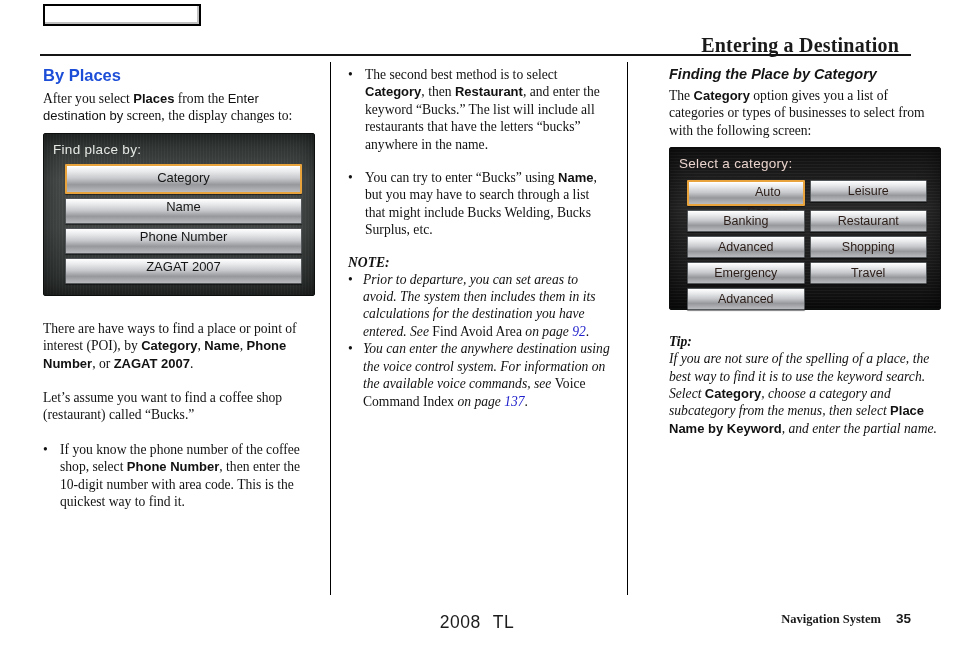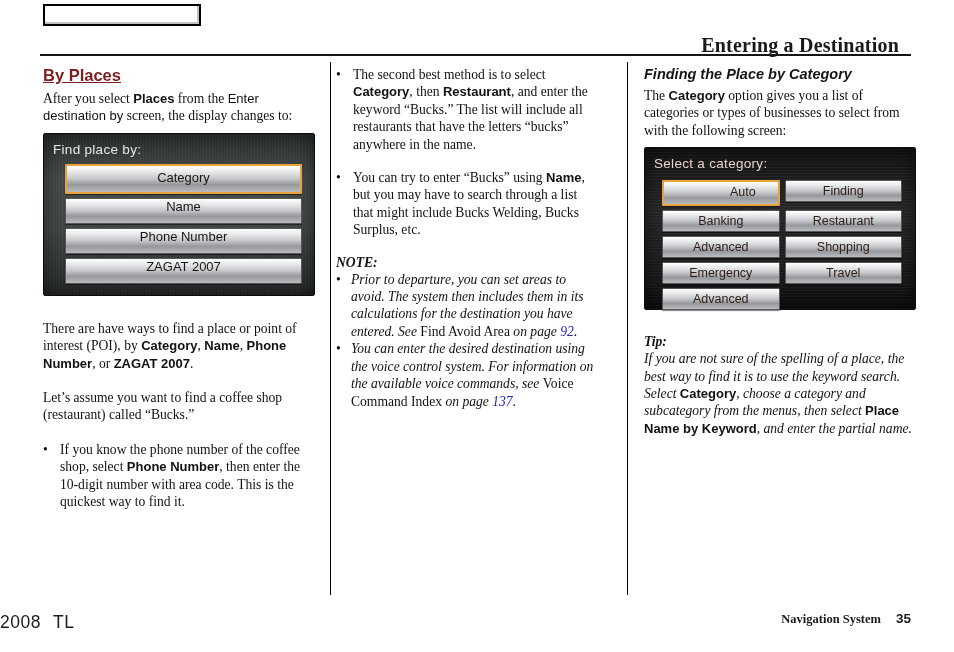--- a/index.html
+++ b/index.html
@@ -18,24 +18,24 @@
     position:absolute;right:43px;top:22px;margin:12px;
     font:bold 20px "Liberation Serif",serif;color:#1a1a1a;letter-spacing:.2px;
   }
   .header-rule{position:absolute;left:40px;top:54px;width:871px;height:2px;background:#151515;}
   .col-divider{position:absolute;top:62px;height:533px;width:1px;background:#000;}
   .d1{left:330px;} .d2{left:627px;}
 
   
   .col{position:absolute;top:66px;font-size:13.6px;line-height:17.4px;}
   .col1{left:43px;width:272px;}
-  .col2{left:336px;width:262px;}
-  .col3{left:644px;width:272px;}
+  .col2{left:348px;width:262px;}
+  .col3{left:669px;width:272px;}
 
-  h2.sec{font:bold 16.5px "Liberation Sans",sans-serif;margin:0 0 5px;color:#7f1d1d;text-decoration:underline;}
+  h2.sec{font:bold 16.5px "Liberation Sans",sans-serif;margin:0 0 5px;color:#1d4ed8;}
   h3.sub{font:bold italic 14.5px "Liberation Sans",sans-serif;margin:0 0 5px;color:#151515;}
   .col p{margin:0 0 17px;}
   p.tight{margin:0 0 8px;}
   h4.notehead{font:bold italic 13.6px "Liberation Serif",serif;margin:0;}
 
   
   .st-t{font-family:"Liberation Serif",serif;}
   .st-b{font-family:"Liberation Sans",sans-serif;font-weight:bold;font-size:13px;margin-top:32px;}
   .st-s{font-family:"Liberation Sans",sans-serif;font-size:13px;}
   .st-i{font-style:italic;}
@@ -80,21 +80,21 @@
     box-shadow:inset 0 1px 0 rgba(255,255,255,.9), 0 1px 1px rgba(0,0,0,.5);
   }
   .btn-stack .nav-btn.selected{border:2px solid var(--highlight,#e8a33d);height:26px;line-height:24px;}
 
   .btn-grid{margin:9px 13px 0 17px;display:grid;grid-template-columns:1fr 1fr;gap:4px 5px;}
   .btn-grid .nav-btn{height:20px;line-height:20px;font-size:12.5px;color:#2b1d18;}
   .btn-grid .nav-btn.selected{border:2px solid var(--highlight,#e8a33d);height:22px;line-height:20px;padding-left:44px;}
 
   
   .footer-model{
-    position:absolute;left:0;right:0;top:612px;
+    position:absolute;left:0;right:0;top:612px;text-align:center;
     font:17.5px "Liberation Sans",sans-serif;color:#1c1c1c;letter-spacing:.5px;word-spacing:7px;
   }
   .footer-right{position:absolute;right:43px;top:611px;font:bold 12.5px "Liberation Serif",serif;color:#1a1a1a;}
   .footer-right .pagenum{font:bold 13.5px "Liberation Sans",sans-serif;margin-left:15px;text-align:center;}
 </style>
 </head>
 <body>
 
 <div class="page">
 
@@ -137,33 +137,33 @@
       <span class="mark"></span>
       <div class="btxt"><span class="st-t">You can try to enter “Bucks” using </span><span class="st-b">Name</span><span class="st-t">, but you may have to search through a list that might include Bucks Welding, Bucks Surplus, etc.</span></div>
     </div>
     <h4 class="notehead">NOTE:</h4>
     <div class="bullet note">
       <span class="mark"></span>
       <div class="btxt"><span class="st-i">Prior to departure, you can set areas to avoid. The system then includes them in its calculations for the destination you have entered. See </span><span class="st-t">Find Avoid Area</span><span class="st-i"> on page </span><span class="st-l">92</span><span class="st-t">.</span></div>
     </div>
     <div class="bullet note">
       <span class="mark"></span>
-      <div class="btxt"><span class="st-i">You can enter the desired destination using the voice control system. For information on the available voice commands, see </span><span class="st-t">Voice Command Index</span><span class="st-i"> on page </span><span class="st-l">137</span><span class="st-t">.</span></div>
+      <div class="btxt"><span class="st-i">You can enter the anywhere destination using the voice control system. For information on the available voice commands, see </span><span class="st-t">Voice Command Index</span><span class="st-i"> on page </span><span class="st-l">137</span><span class="st-t">.</span></div>
     </div>
   </div>
 
   <div class="col col3">
     <h3 class="sub">Finding the Place by Category</h3>
     <p class="tight"><span class="st-t">The </span><span class="st-b">Category</span><span class="st-t"> option gives you a list of categories or types of businesses to select from with the following screen:</span></p>
 
     <div class="screen screen2">
       <div class="screen-label">Select a category:</div>
       <div class="btn-grid">
         <div class="nav-btn selected">Auto Service</div>
-        <div class="nav-btn">Finding</div>
+        <div class="nav-btn">Leisure</div>
         <div class="nav-btn">Banking</div>
         <div class="nav-btn">Restaurant</div>
         <div class="nav-btn">Advanced</div>
         <div class="nav-btn">Shopping</div>
         <div class="nav-btn">Emergency</div>
         <div class="nav-btn">Travel</div>
         <div class="nav-btn">Advanced</div>
       </div>
     </div>
 

